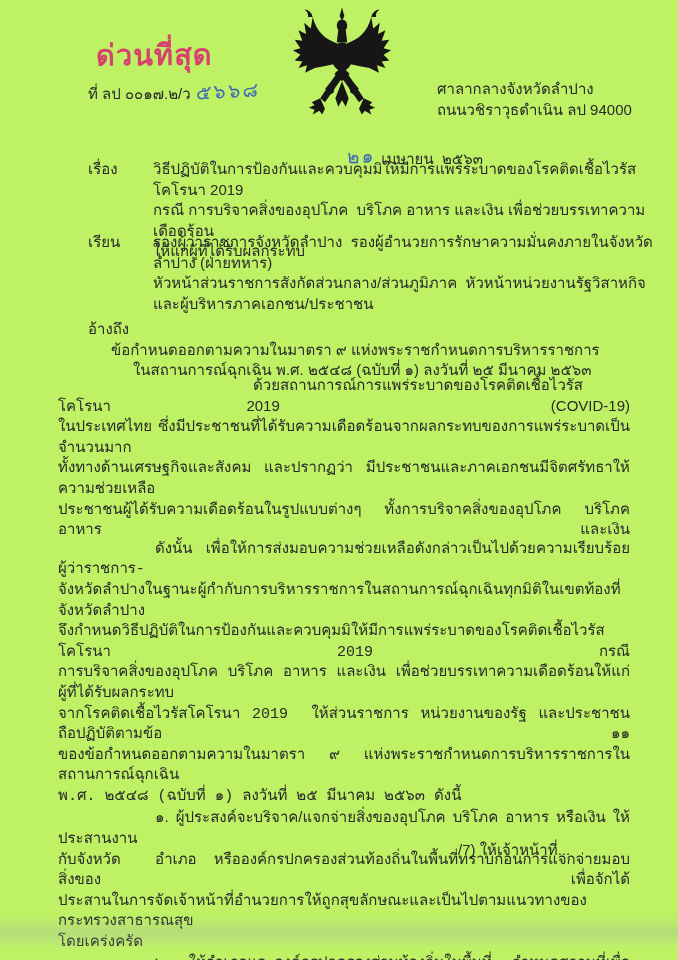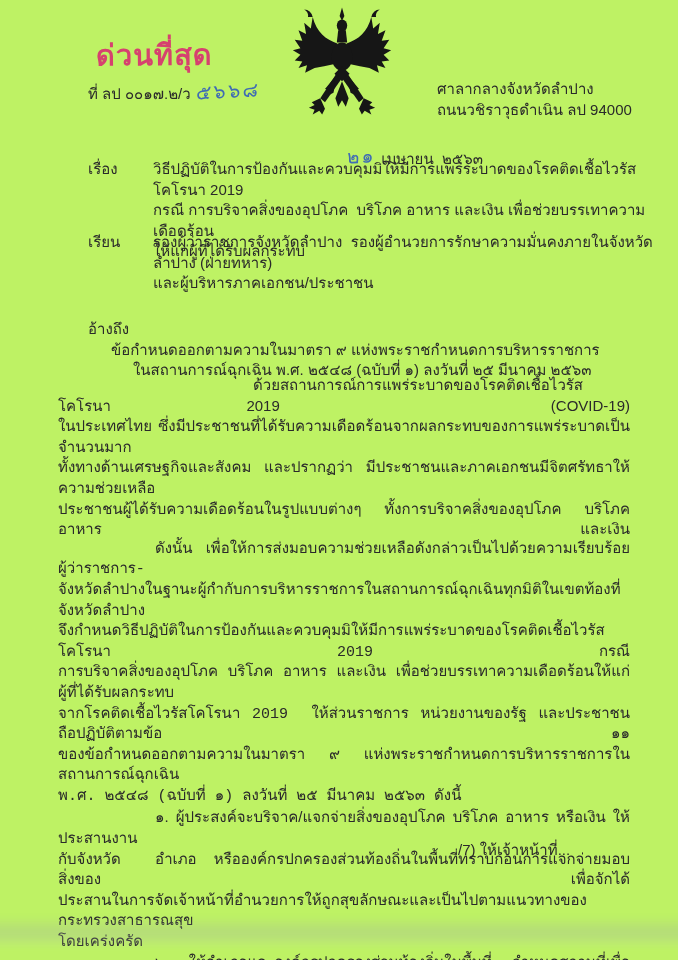--- a/index.html
+++ b/index.html
@@ -114,20 +114,21 @@
         <div class="tline">วิธีปฏิบัติในการป้องกันและควบคุมมิให้มีการแพร่ระบาดของโรคติดเชื้อไวรัสโคโรนา 2019</div>
         <div class="tline">กรณี การบริจาคสิ่งของอุปโภค  บริโภค อาหาร และเงิน เพื่อช่วยบรรเทาความเดือดร้อน</div>
         <div class="tline">ให้แก่ผู้ที่ได้รับผลกระทบ</div>
       </div>
   </div>
 
   <div class="abs sec sec-to">
     <div class="sec-label">เรียน</div>
     <div class="sec-lines">
         <div class="tline">รองผู้ว่าราชการจังหวัดลำปาง  รองผู้อำนวยการรักษาความมั่นคงภายในจังหวัดลำปาง (ฝ่ายทหาร)</div>
+        <div class="tline">หัวหน้าส่วนราชการสังกัดส่วนกลาง/ส่วนภูมิภาค  หัวหน้าหน่วยงานรัฐวิสาหกิจ</div>
         <div class="tline">และผู้บริหารภาคเอกชน/ประชาชน</div>
       </div>
   </div>
 
   <div class="abs sec sec-ref">
     <div class="sec-label">อ้างถึง</div>
     <div class="sec-lines">
         <div class="tline">ข้อกำหนดออกตามความในมาตรา ๙ แห่งพระราชกำหนดการบริหารราชการ</div>
         <div class="tline ind-ref2">ในสถานการณ์ฉุกเฉิน พ.ศ. ๒๕๔๘ (ฉบับที่ ๑) ลงวันที่ ๒๕ มีนาคม ๒๕๖๓</div>
       </div>

